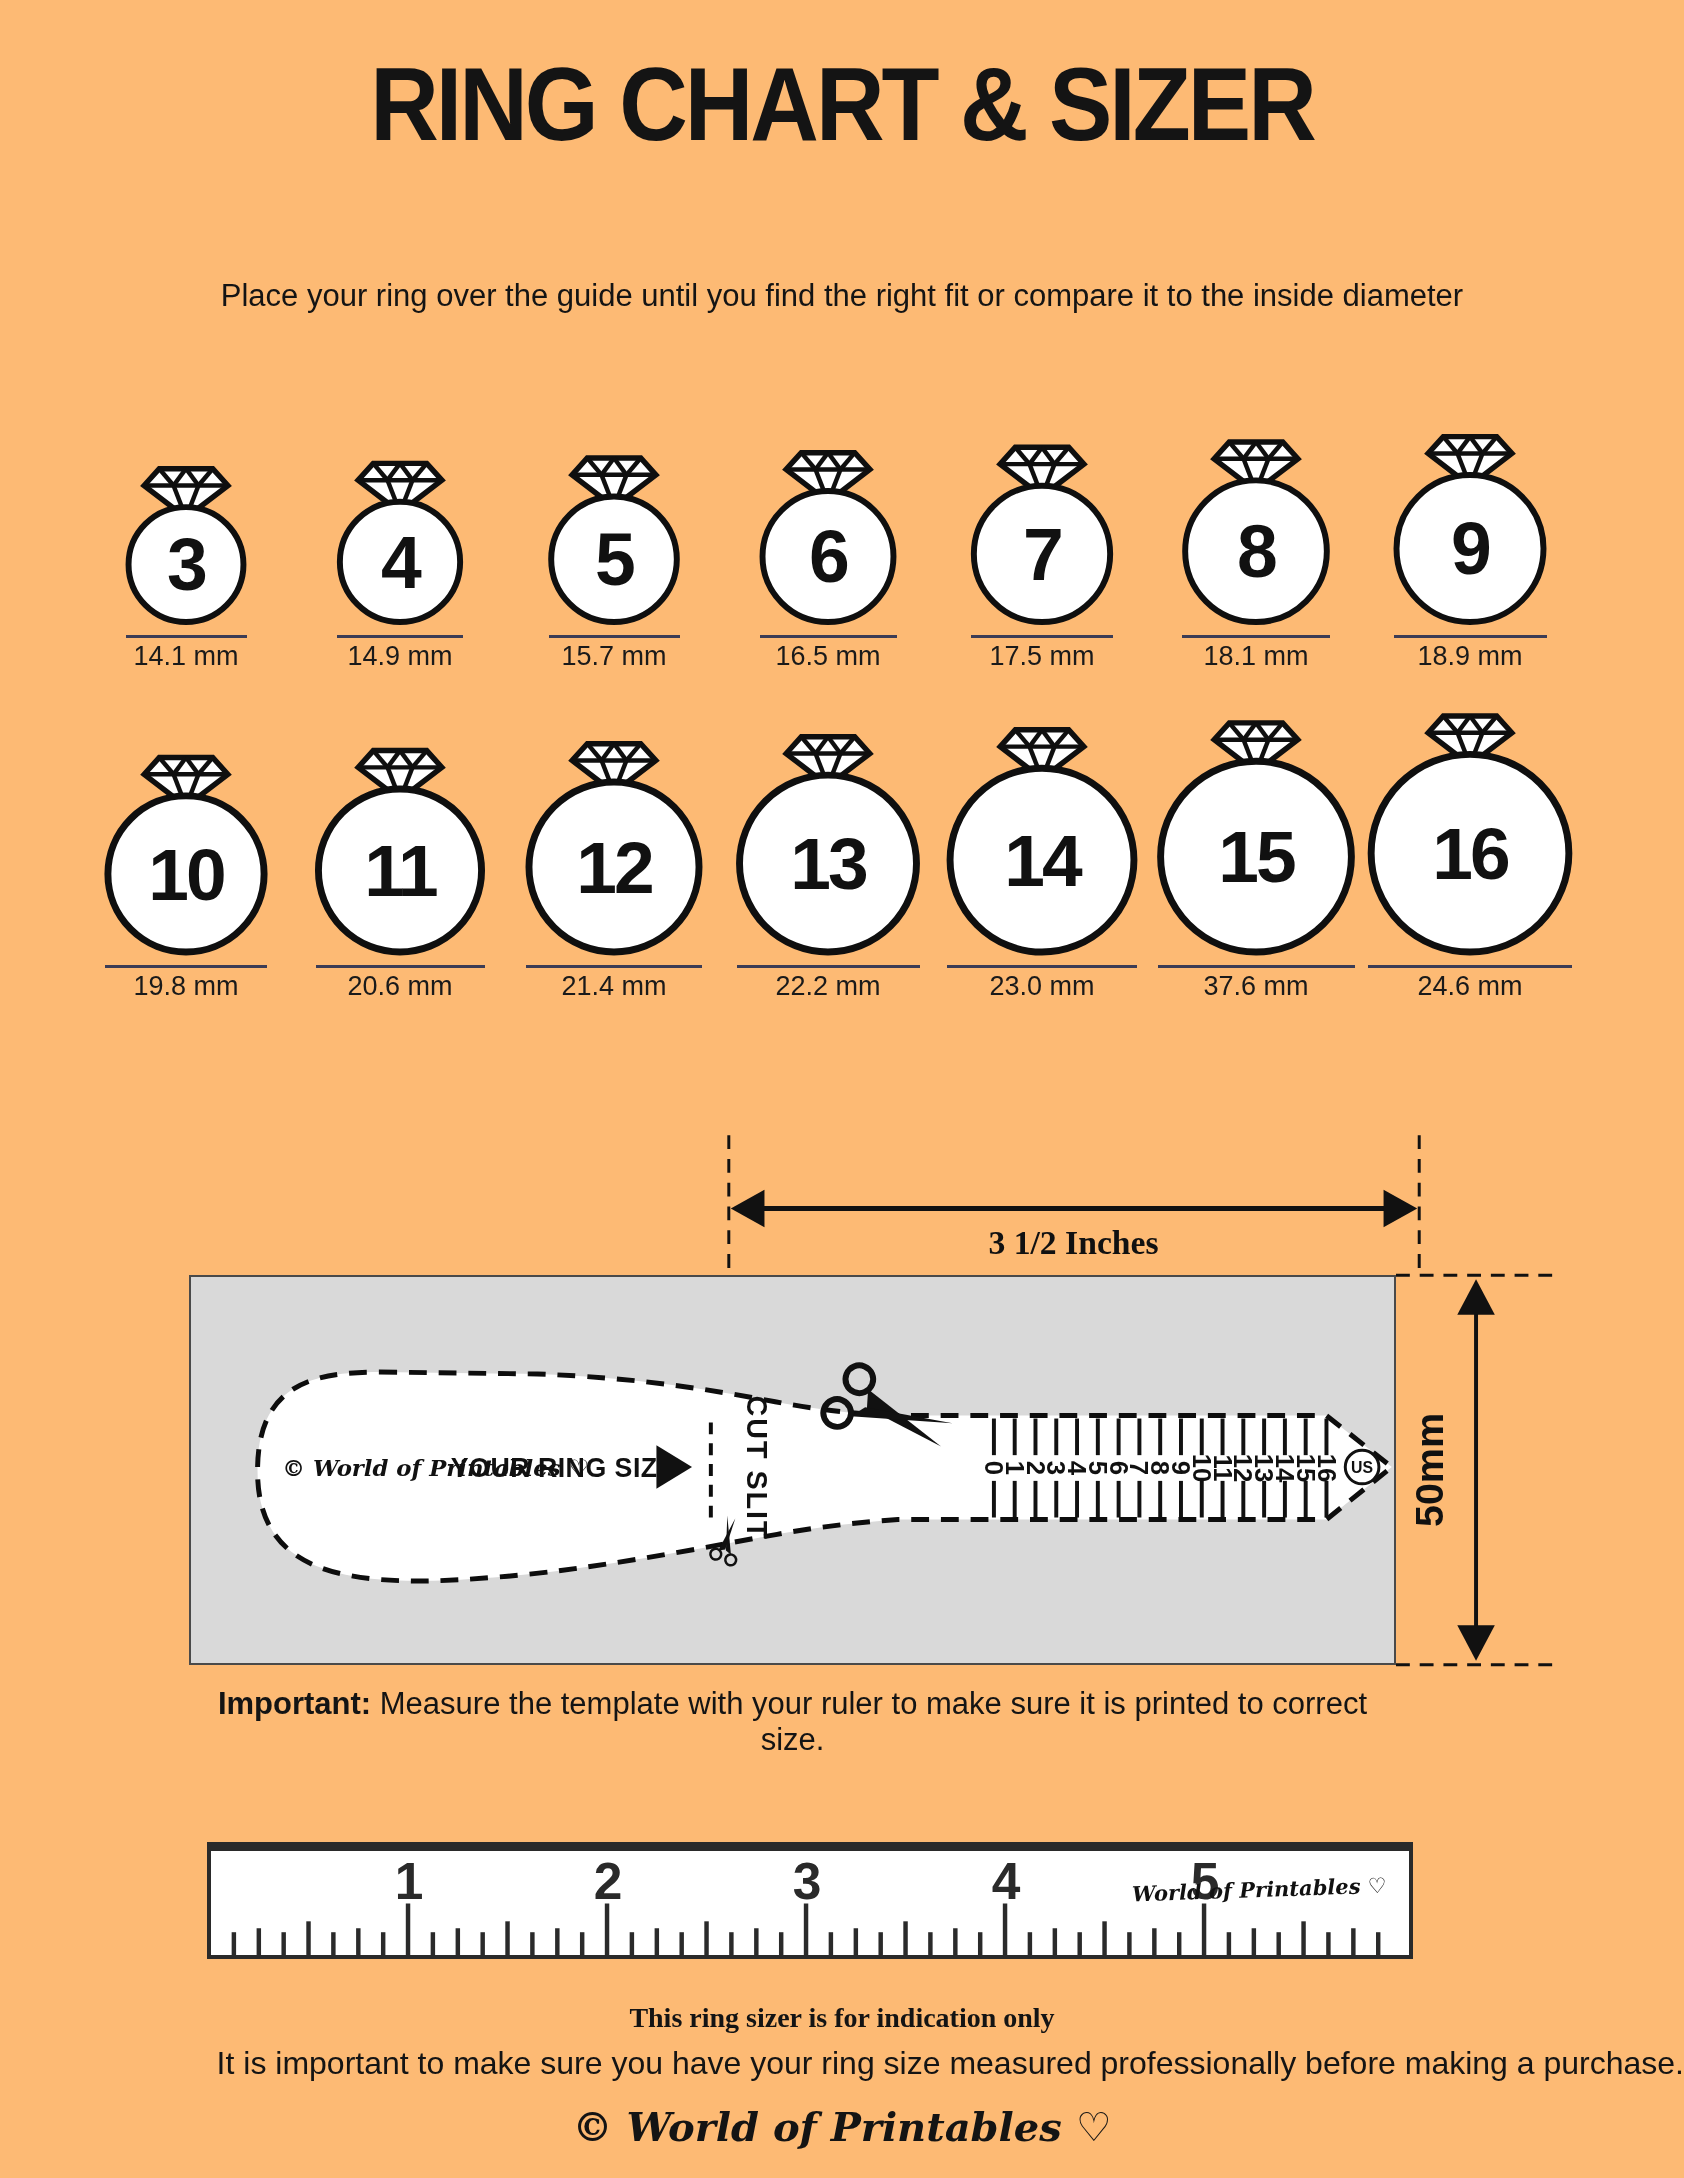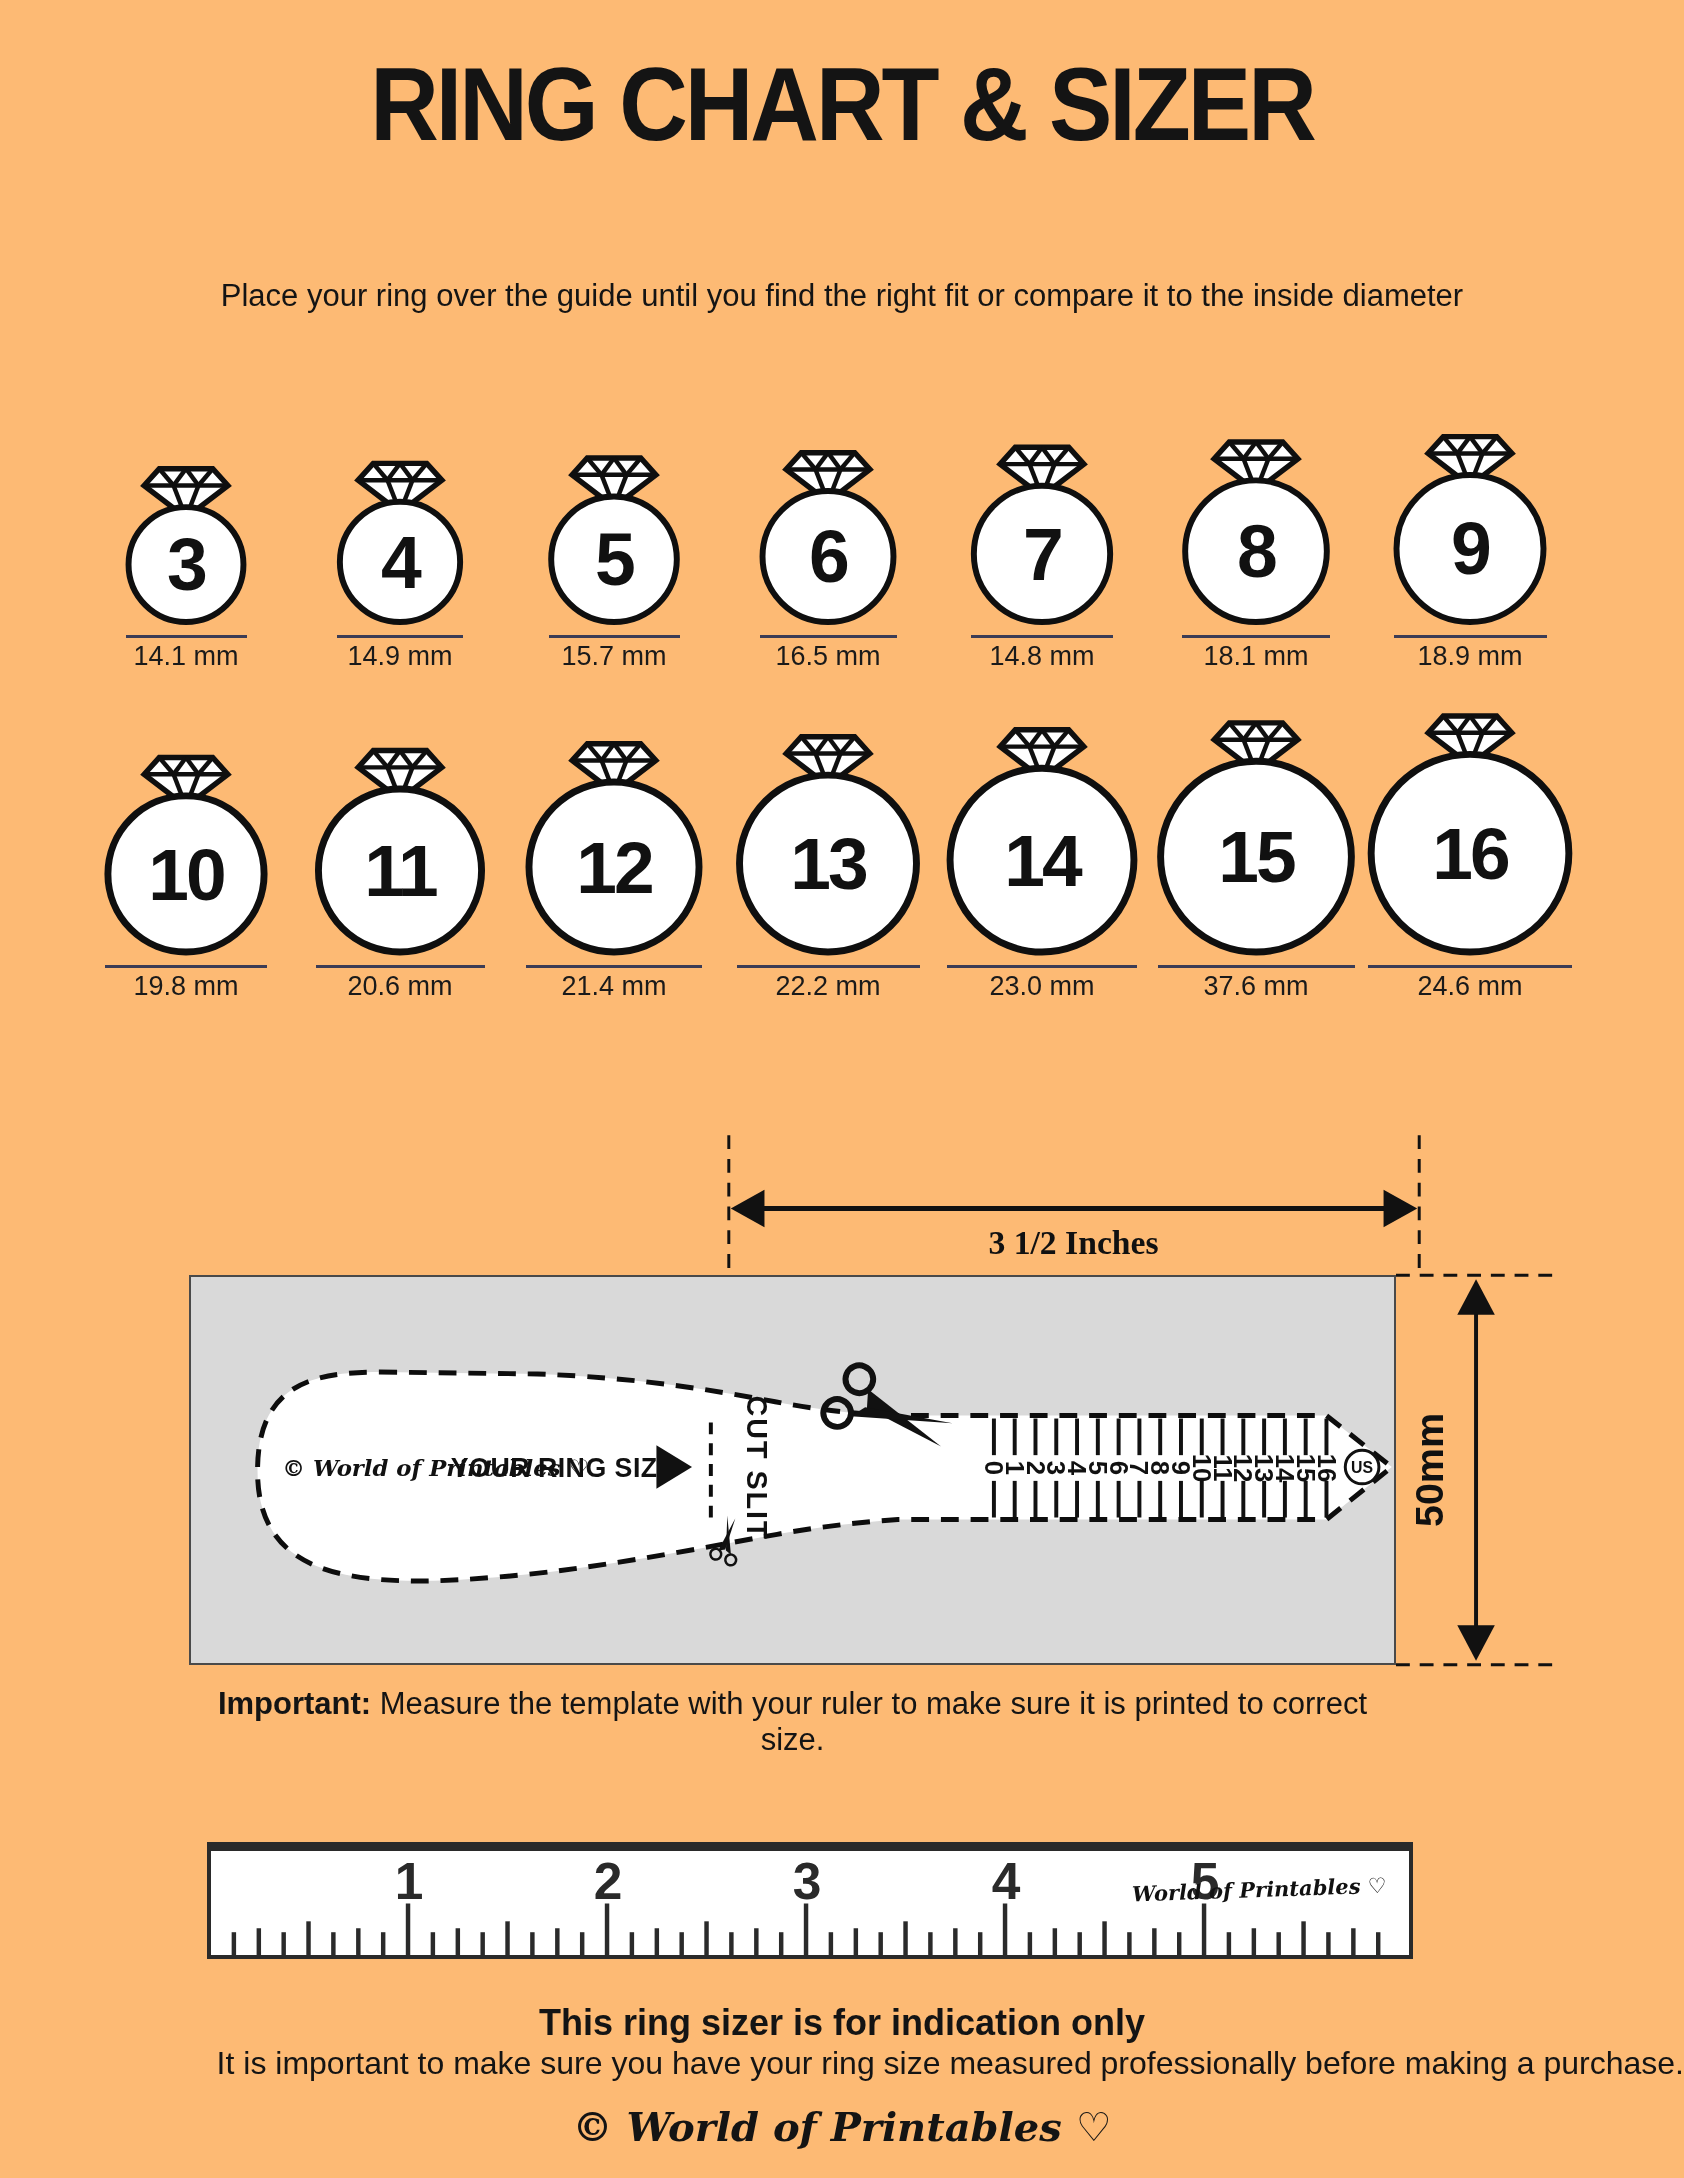--- a/index.html
+++ b/index.html
@@ -37,21 +37,21 @@
   
   .important{position:absolute;top:1686px;left:189px;width:1207px;text-align:center;font-size:31px;}
   
   .ruler{position:absolute;left:207px;top:1842px;width:1206px;height:117px;box-sizing:border-box;
          border:4px solid #2a2a2a;border-top:9px solid #2a2a2a;background:#fff;}
   .ruler svg{position:absolute;left:0;bottom:0;}
   .ruler-tick{stroke:#2a2a2a;stroke-width:4.5;}
   .ruler-num{font-size:52px;font-weight:700;fill:#2a2a2a;letter-spacing:-2px;}
   .ruler-brand{position:absolute;right:22px;top:26px;font-size:21px;transform:rotate(-2deg);color:#111;}
   
-  .note1{position:absolute;top:2002px;left:0;width:100%;text-align:center;font-size:36px;font-weight:700;}
+  .note1{position:absolute;top:2002px;left:0;width:100%;text-align:center;font-size:28px;font-weight:700;font-family:Liberation Serif, serif;}
   .note2{position:absolute;top:2045px;left:0;width:100%;text-align:right;font-size:32px;}
   .logo{position:absolute;top:2103px;left:0;width:100%;text-align:center;font-size:40px;}
 </style>
 </head>
 <body>
 
 <div class="page">
 
   <div class="title">RING CHART &amp; SIZER</div>
   <div class="sub">Place your ring over the guide until you find the right fit or compare it to the inside diameter</div>
@@ -138,21 +138,21 @@
             <line x1="108.0" y1="31.6" x2="95.4" y2="48.6" stroke="#0f0f0f" stroke-width="4.5"></line>
             <line x1="108.0" y1="31.6" x2="120.6" y2="48.6" stroke="#0f0f0f" stroke-width="4.5"></line>
             <line x1="135.0" y1="31.6" x2="120.6" y2="48.6" stroke="#0f0f0f" stroke-width="4.5"></line>
             <line x1="95.4" y1="48.6" x2="108.0" y2="81.0" stroke="#0f0f0f" stroke-width="4.5"></line>
             <line x1="120.6" y1="48.6" x2="108.0" y2="81.0" stroke="#0f0f0f" stroke-width="4.5"></line>
           </g>
           <circle cx="108" cy="139.2" r="68.8" fill="#fff" stroke="#0f0f0f" stroke-width="6"></circle>
           <text class="ring-num" x="108" y="165.2" text-anchor="middle" font-size="74">7</text>
         </svg>
         <div class="ring-line" style="width:142px"></div>
-        <div class="ring-mm">14.8 mm</div>
+        <div class="ring-mm">17.5 mm</div>
       </div>
       <div class="ring-col">
         <svg width="214" height="210" viewBox="0 0 216 212">
           <g>
             <polygon points="81.0,26.2 135.0,26.2 150.3,43.2 108.0,75.6 65.7,43.2" fill="#fff" stroke="#0f0f0f" stroke-width="5.5"></polygon>
             <line x1="65.7" y1="43.2" x2="150.3" y2="43.2" stroke="#0f0f0f" stroke-width="4.5"></line>
             <line x1="81.0" y1="26.2" x2="95.4" y2="43.2" stroke="#0f0f0f" stroke-width="4.5"></line>
             <line x1="108.0" y1="26.2" x2="95.4" y2="43.2" stroke="#0f0f0f" stroke-width="4.5"></line>
             <line x1="108.0" y1="26.2" x2="120.6" y2="43.2" stroke="#0f0f0f" stroke-width="4.5"></line>
             <line x1="135.0" y1="26.2" x2="120.6" y2="43.2" stroke="#0f0f0f" stroke-width="4.5"></line>

